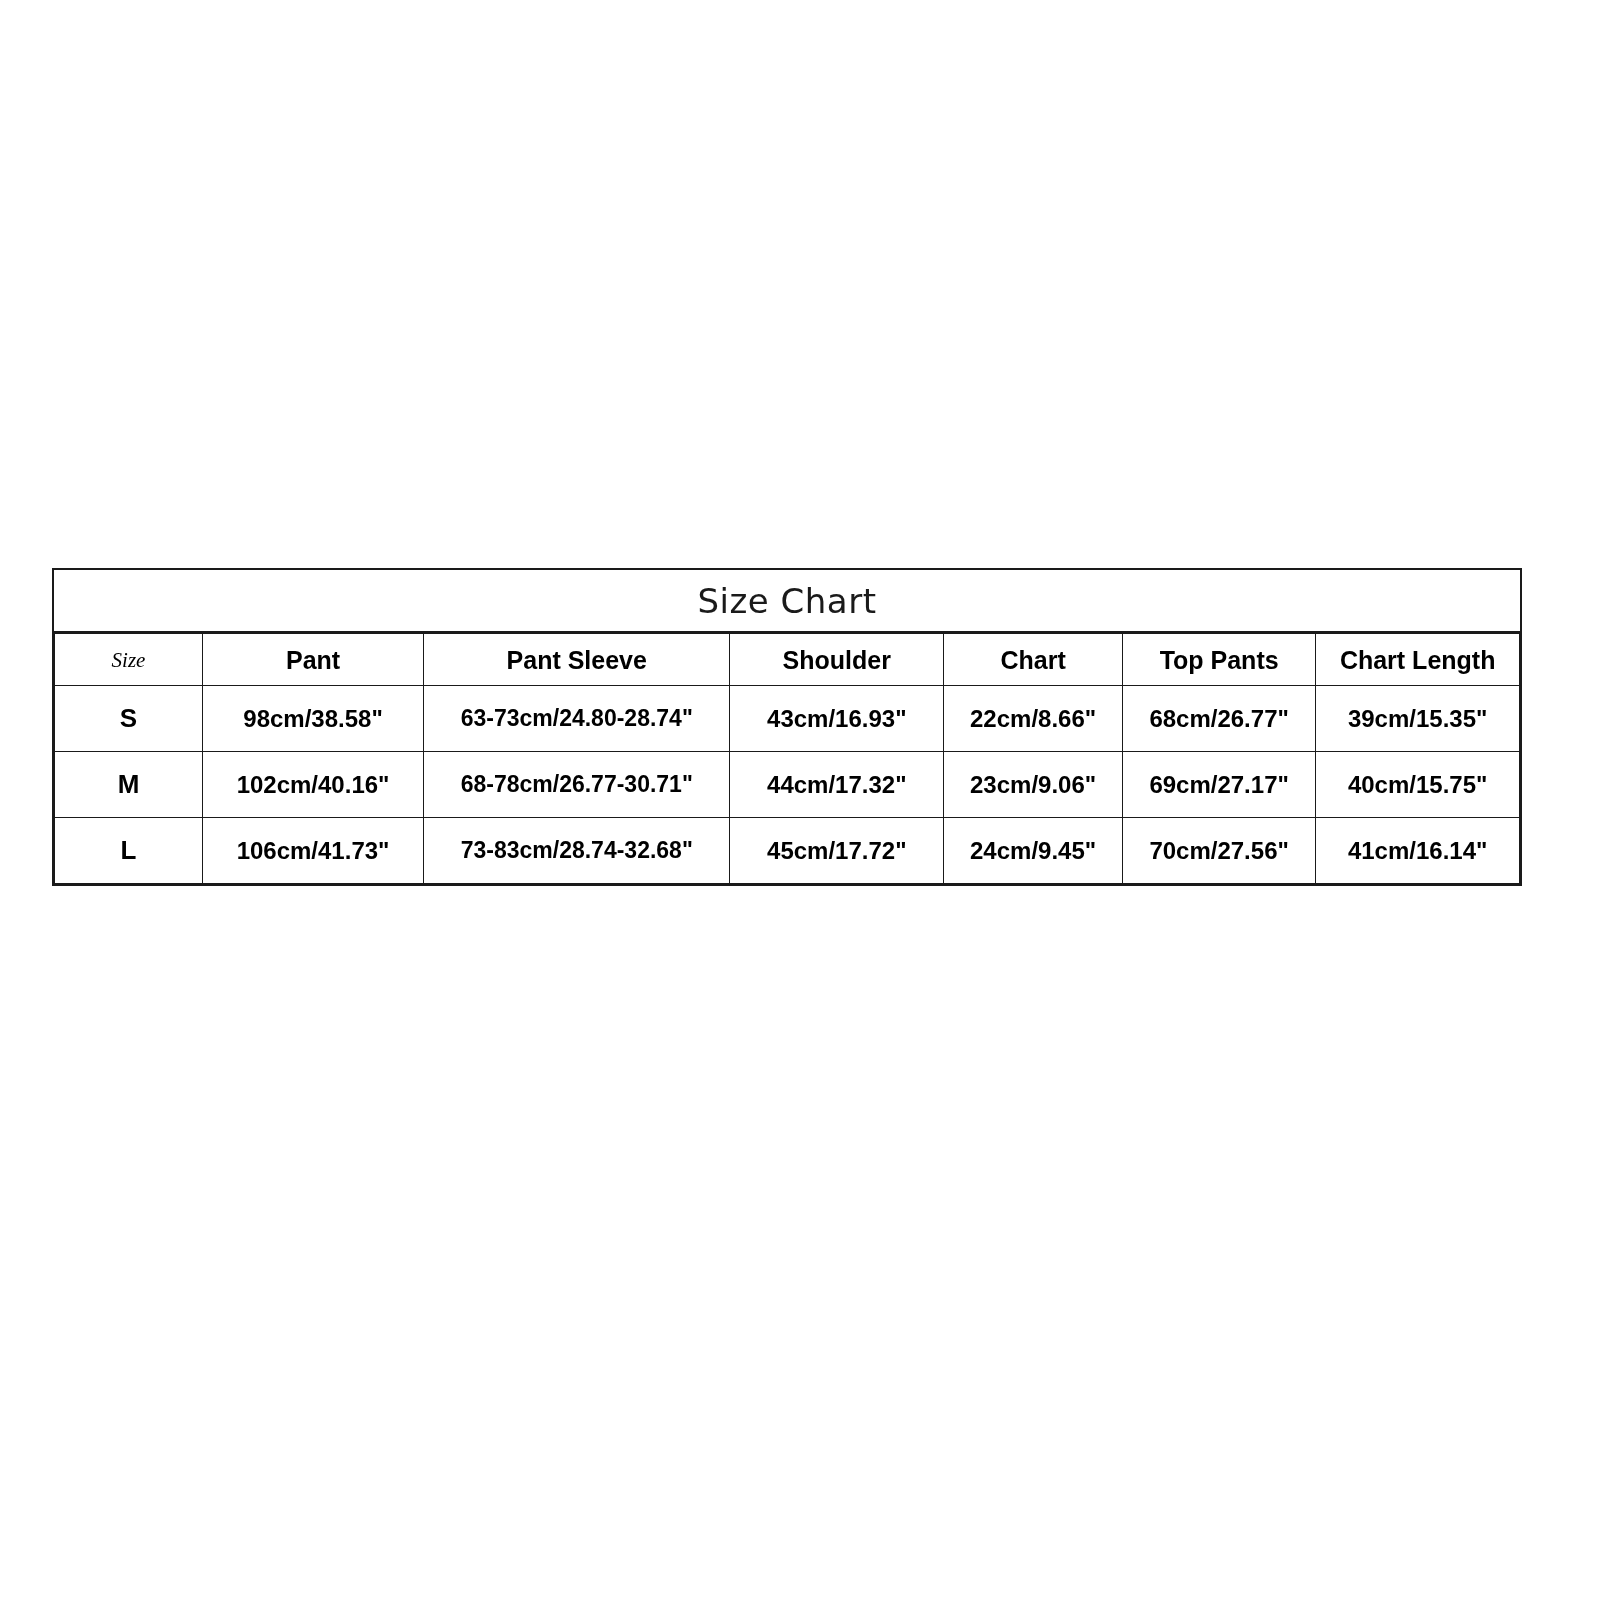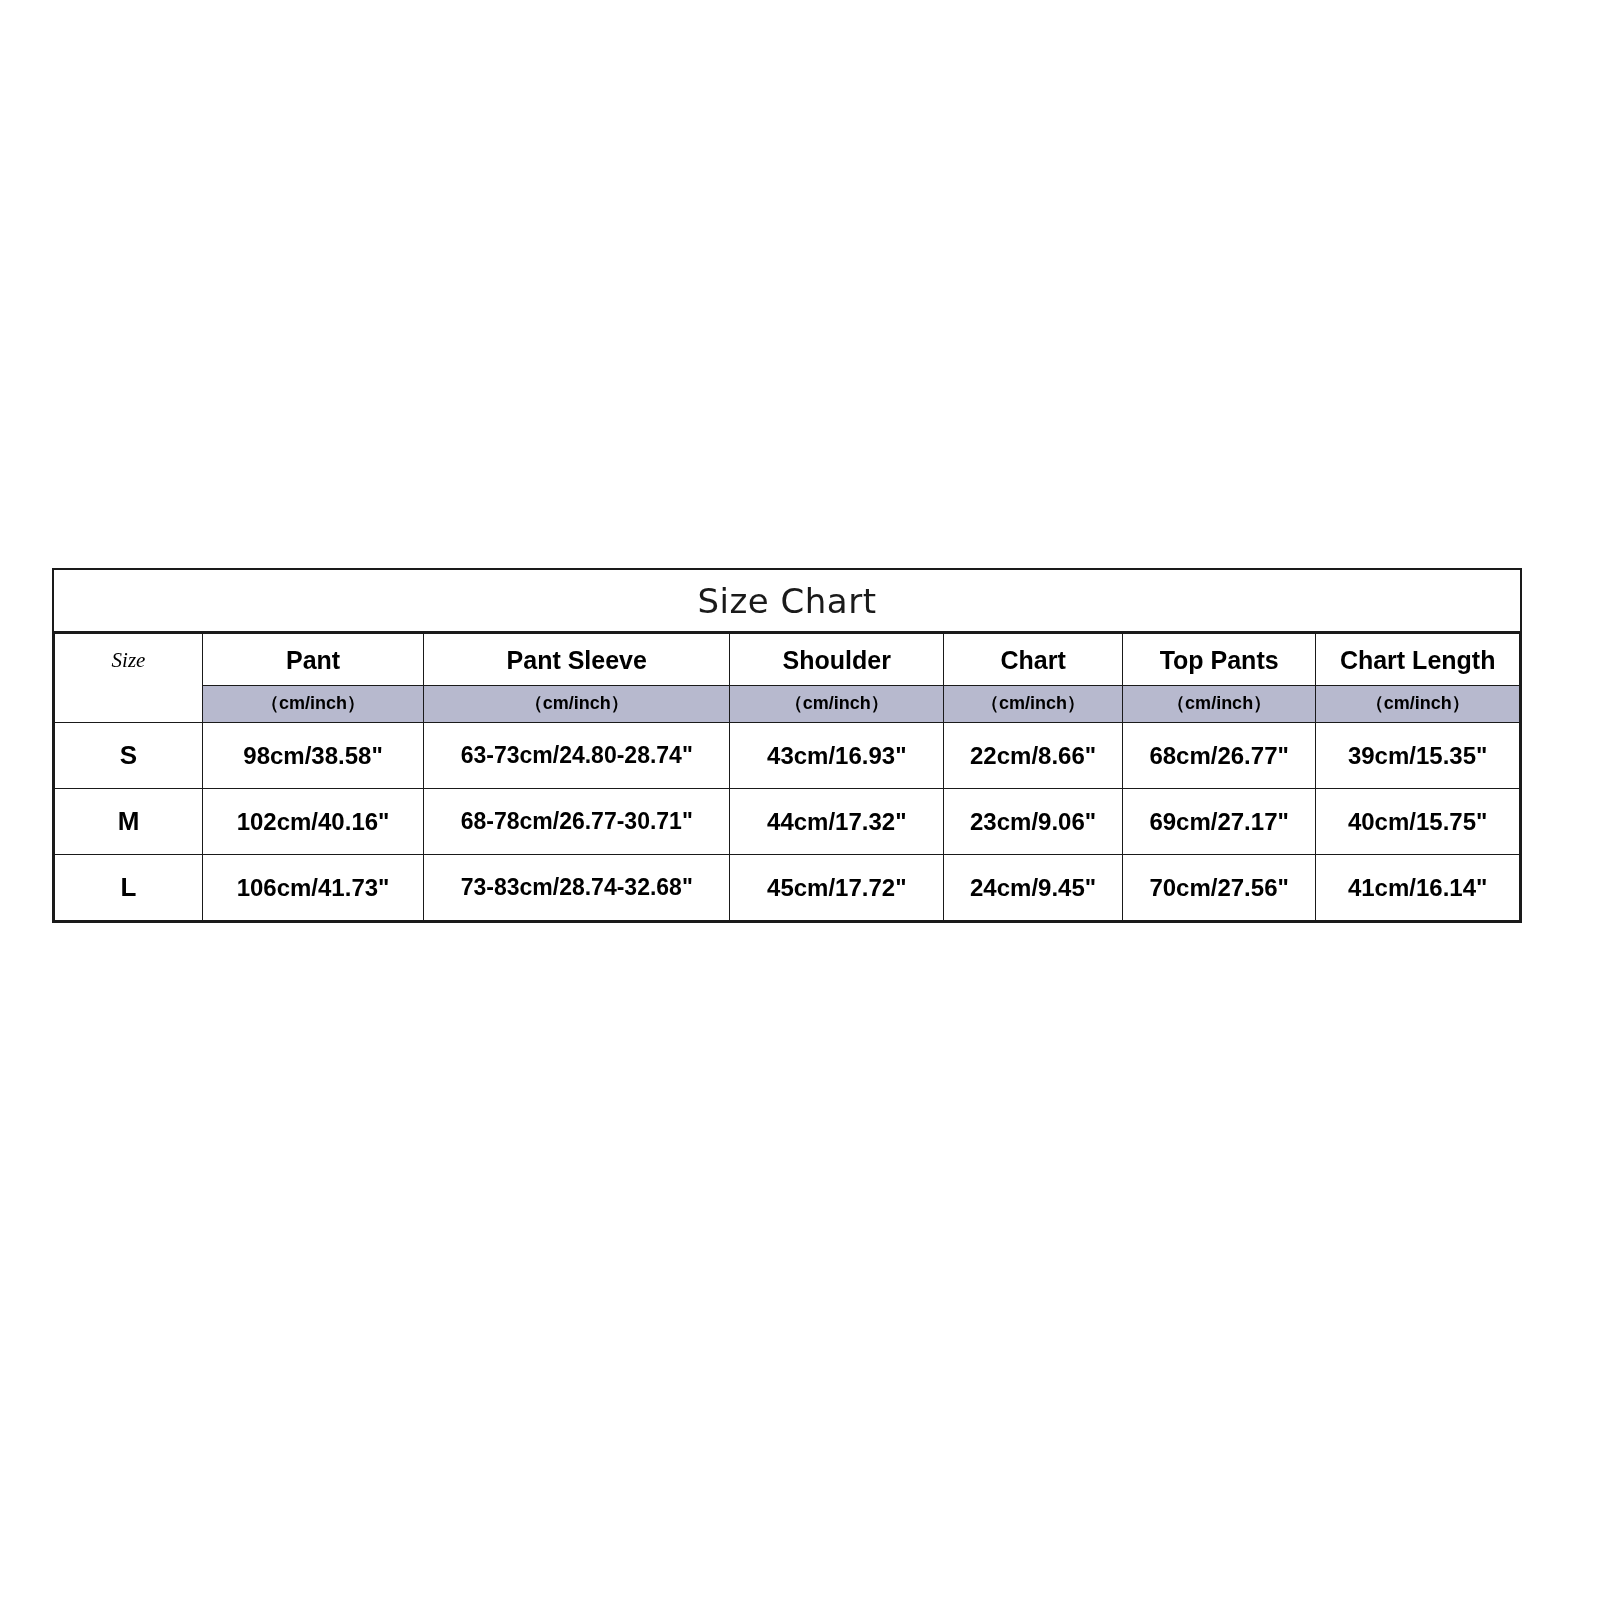--- a/index.html
+++ b/index.html
@@ -126,29 +126,20 @@
       <tbody>
         <tr class="hdr-main">
           <td class="size-cell">Size</td>
           <td>Pant</td>
           <td>Pant Sleeve</td>
           <td>Shoulder</td>
           <td>Chart</td>
           <td>Top Pants</td>
           <td>Chart Length</td>
         </tr>
-        <tr class="hdr-unit">
-          <td class="size-cell"></td>
-          <td>（cm/inch）</td>
-          <td>（cm/inch）</td>
-          <td>（cm/inch）</td>
-          <td>（cm/inch）</td>
-          <td>（cm/inch）</td>
-          <td>（cm/inch）</td>
-        </tr>
 
         <tr class="body-row">
           <td class="size-cell">S</td>
           <td>98cm/38.58"</td>
           <td class="wide">63-73cm/24.80-28.74"</td>
           <td>43cm/16.93"</td>
           <td>22cm/8.66"</td>
           <td>68cm/26.77"</td>
           <td>39cm/15.35"</td>
         </tr>

